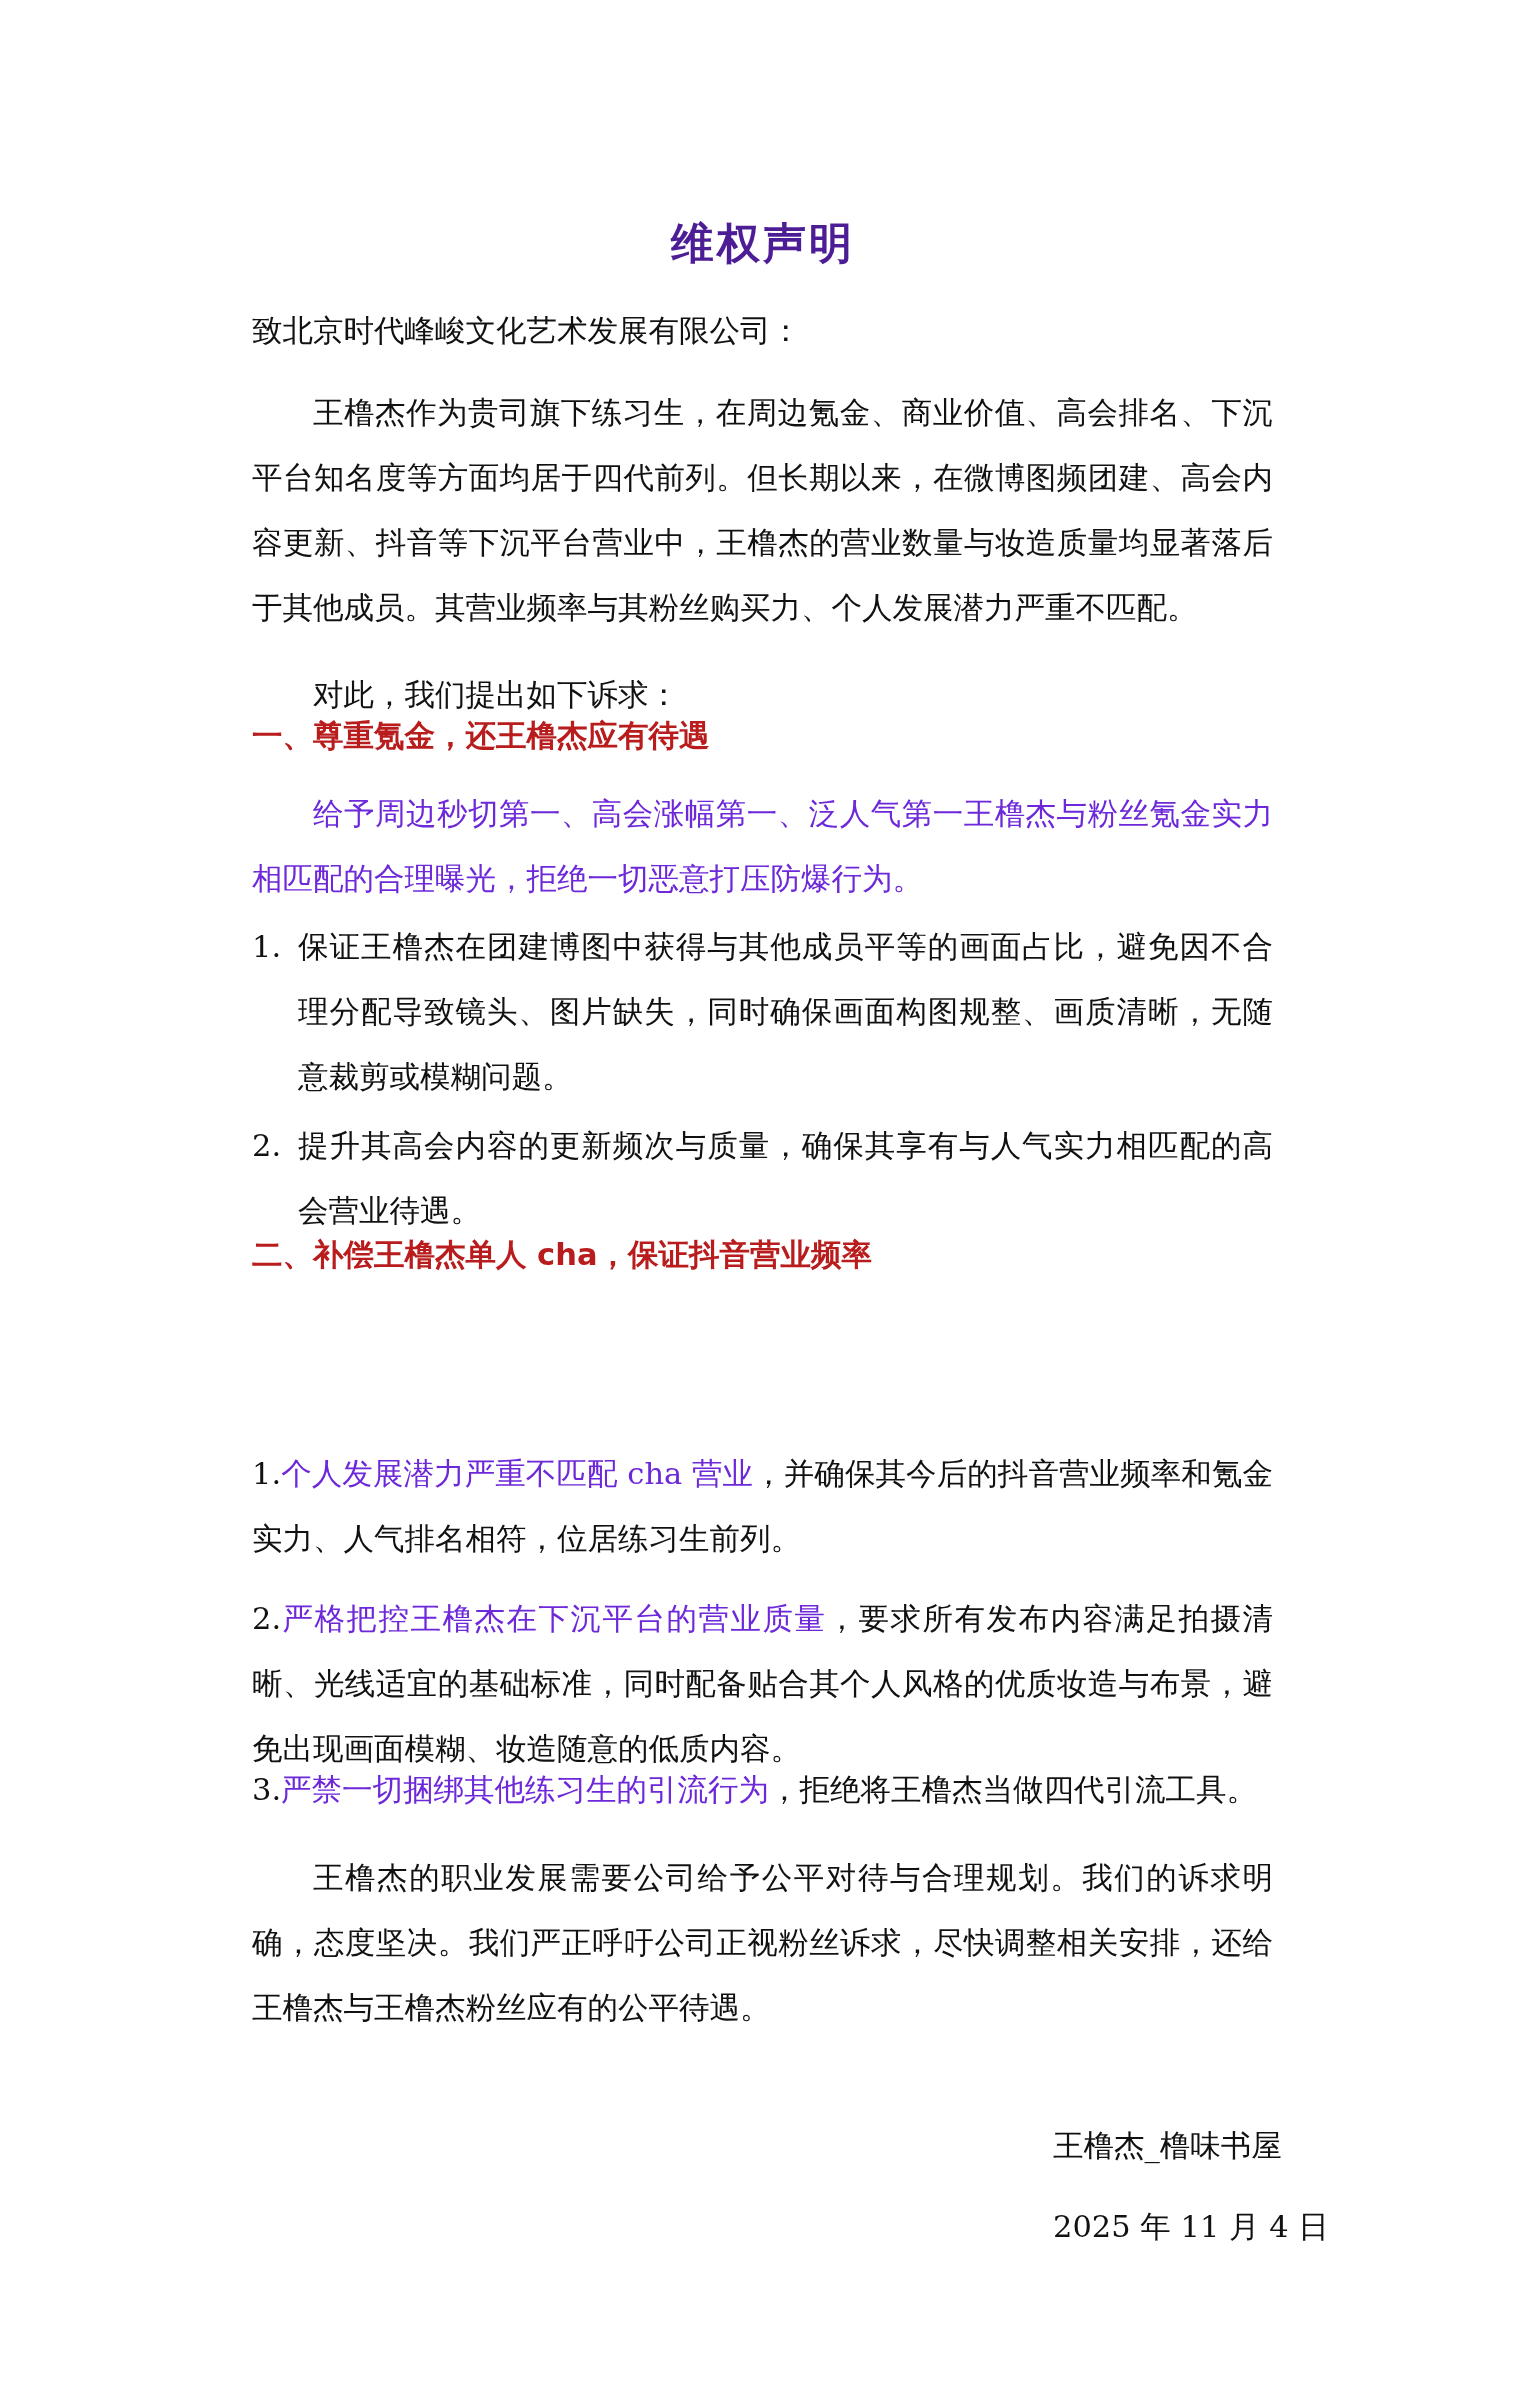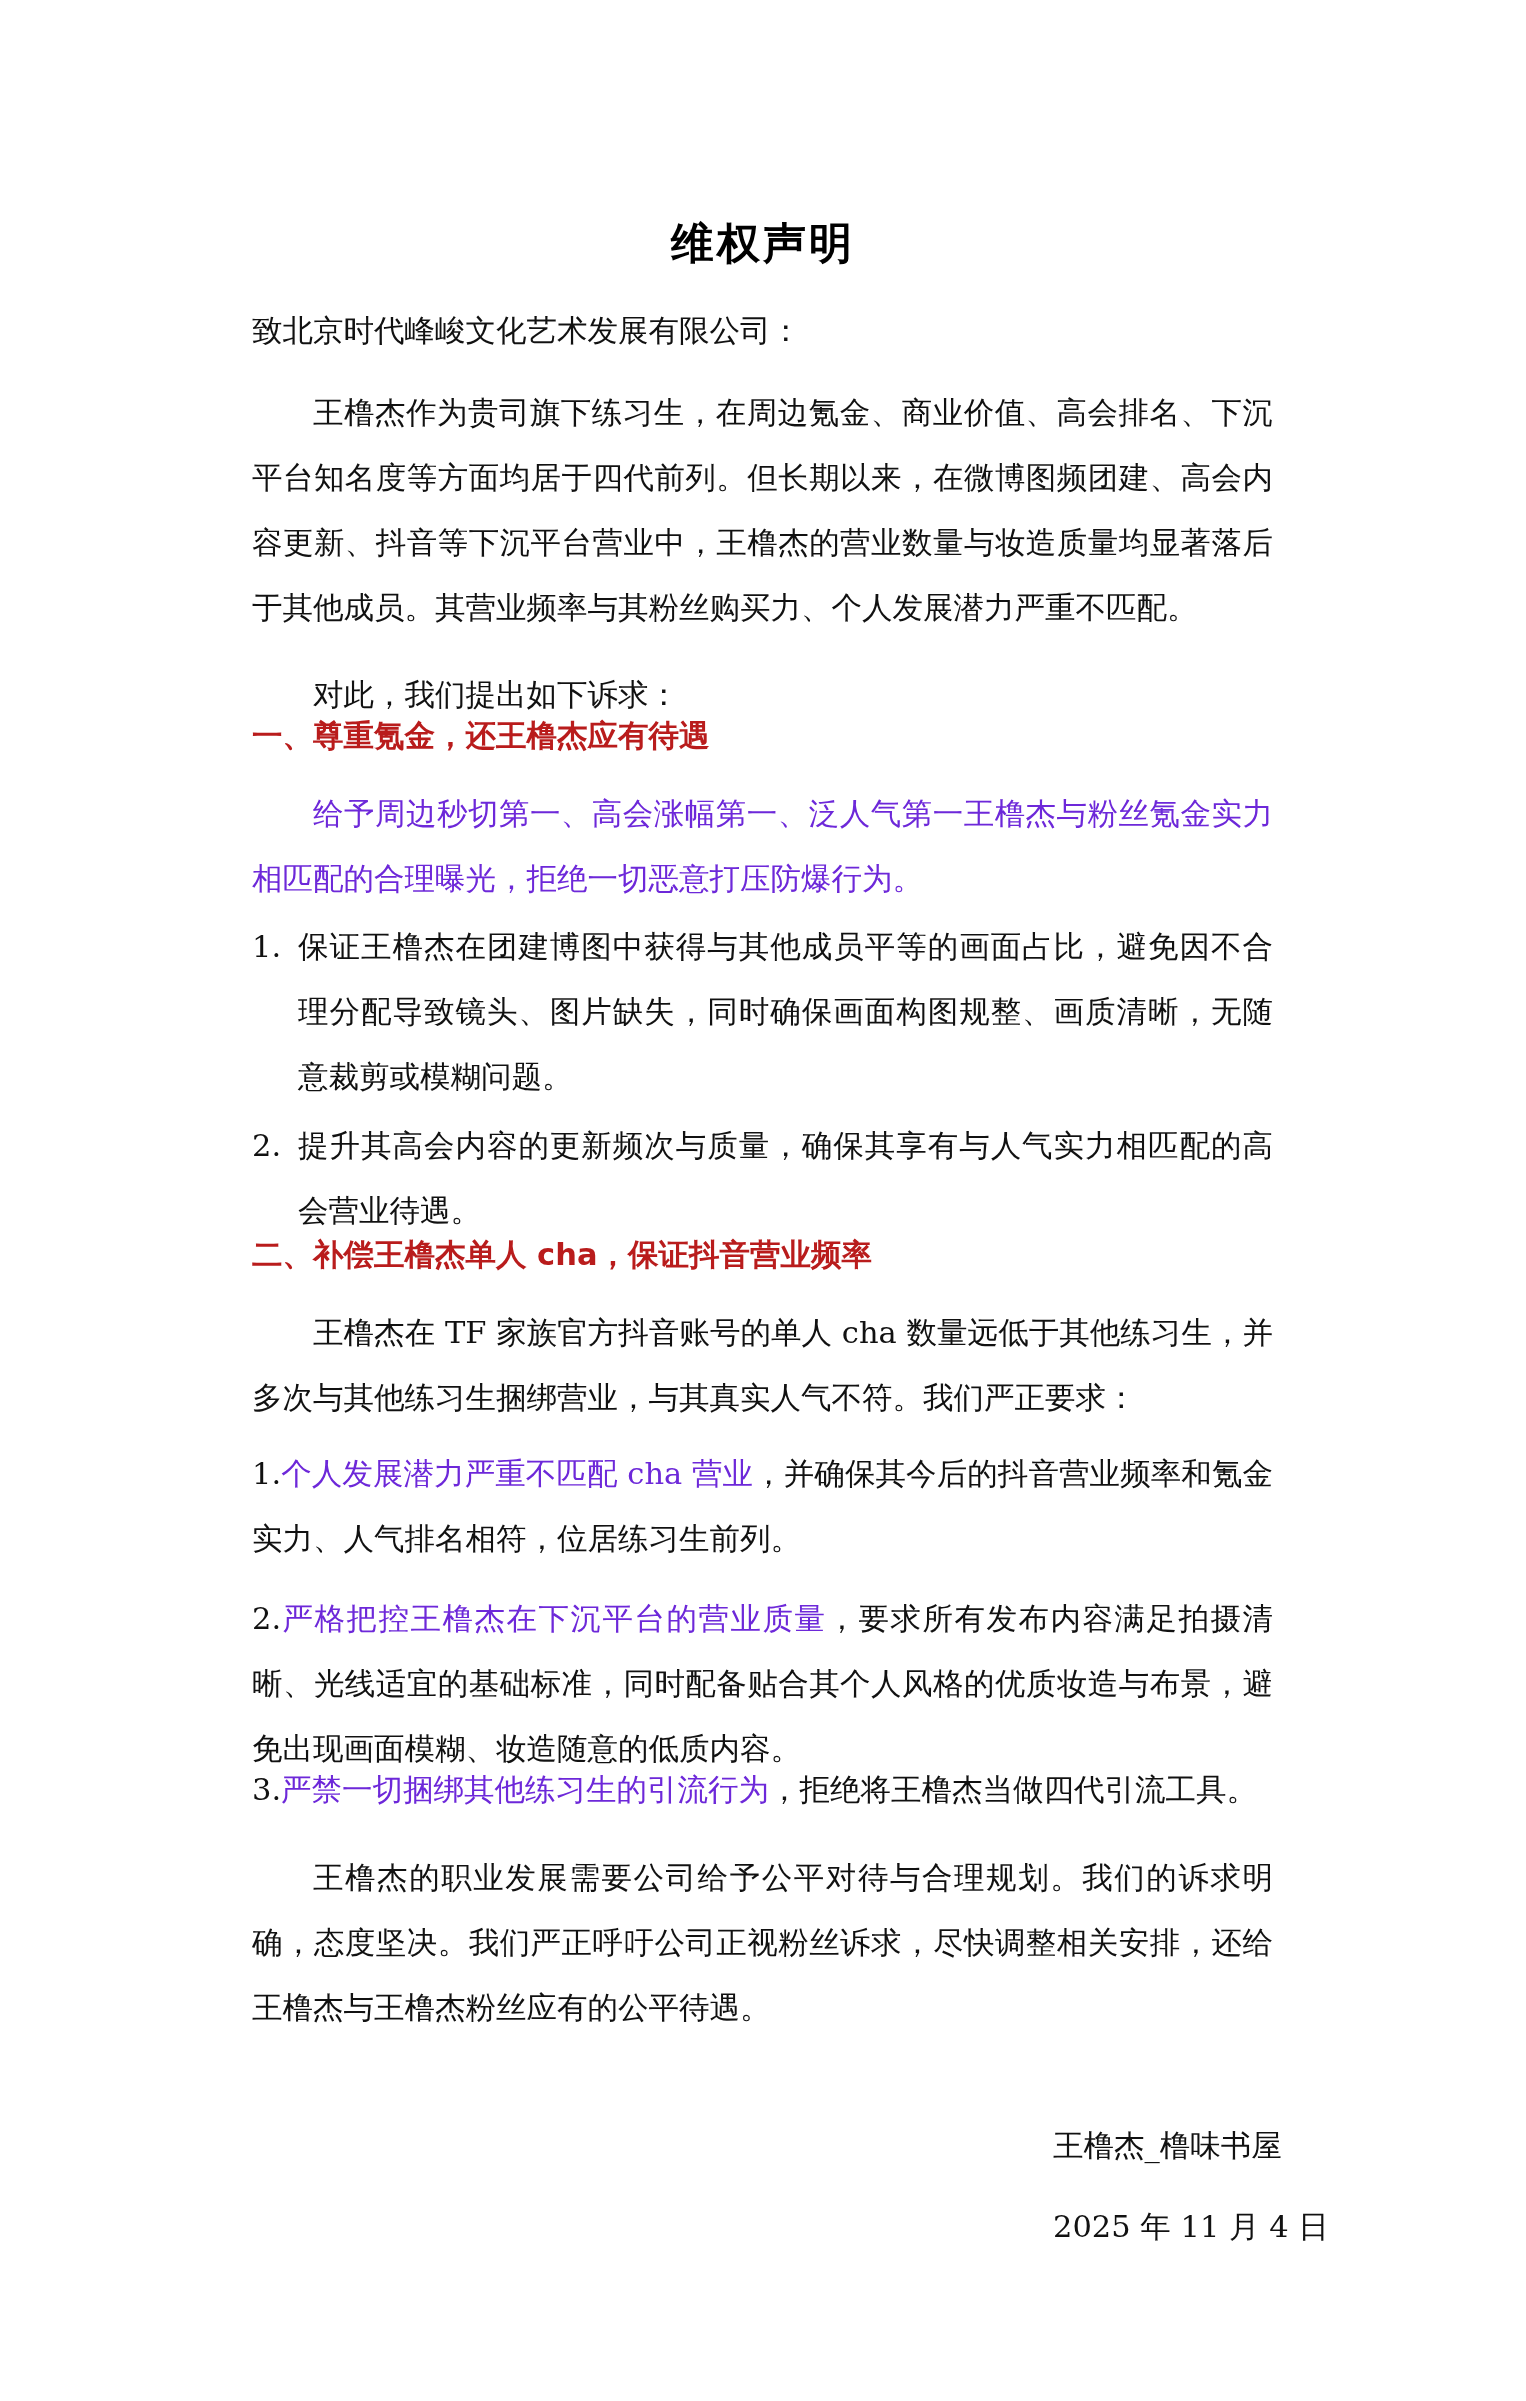--- a/index.html
+++ b/index.html
@@ -1,20 +1,20 @@
 <!DOCTYPE html>
 <html style="font-size:12.2px"><head>
 <meta charset="utf-8">
 <style>
   html, body { margin: 0; padding: 0; background: #ffffff; }
   body { width: 1526px; height: 2401px; position: relative; overflow: hidden;
          font-family: "DejaVu Serif", "Liberation Serif", serif; color: #111111; }
   .page { position: absolute; left: 0; top: 0; width: 1526px; height: 2401px; background: #ffffff; }
   .title { position: absolute; top: 215px; left: 0; width: 1526px; text-align: center;
-           font-family: "DejaVu Sans", sans-serif; font-weight: bold; font-size: 43px; letter-spacing: 3.1px; color: #000000; }
+           font-family: "DejaVu Sans", sans-serif; font-weight: bold; font-size: 43px; letter-spacing: 3.1px; color: #4c1d95; }
   .block { position: absolute; left: 252px; width: 1021px; font-size: 30.5px; line-height: 65px; text-align: justify; }
   .indent { text-indent: 61px; }
   .heading { position: absolute; left: 252px; font-family: "DejaVu Sans", sans-serif; font-weight: bold; font-size: 30.5px; line-height: 46px; color: #b91c1c; }
   .red { color: #6d28d9; }
   .list-item { position: absolute; left: 252px; width: 1021px; font-size: 30.5px; line-height: 65px; }
   .list-item .num { position: absolute; left: 0; top: 0; }
   .list-item .txt { margin-left: 46px; display: block; text-align: justify; }
   .req { position: absolute; left: 252px; width: 1021px; font-size: 30.5px; line-height: 65px; text-align: justify; }
   .sig { position: absolute; left: 1053px; font-size: 30.5px; line-height: 46px; }
 </style>
@@ -40,21 +40,20 @@
     <span class="txt">保证王橹杰在团建博图中获得与其他成员平等的画面占比，避免因不合理分配导致镜头、图片缺失，同时确保画面构图规整、画质清晰，无随意裁剪或模糊问题。</span>
   </div>
 
   <div class="list-item" style="top:1113px;">
     <span class="num">2.</span>
     <span class="txt">提升其高会内容的更新频次与质量，确保其享有与人气实力相匹配的高会营业待遇。</span>
   </div>
 
   <div class="heading" style="top:1232px;">二、补偿王橹杰单人 cha，保证抖音营业频率</div>
 
-  <div class="block indent" style="top:1300px;">王橹杰在 TF 家族官方抖音账号的单人 cha 数量远低于其他练习生，并多次与其他练习生捆绑营业，与其真实人气不符。我们严正要求：</div>
 
   <div class="req" style="top:1441px;">
     <span>1.</span><span class="red">个人发展潜力严重不匹配 cha 营业</span><span>，并确保其今后的抖音营业频率和氪金实力、人气排名相符，位居练习生前列。</span>
   </div>
 
   <div class="req" style="top:1586px;">
     <span>2.</span><span class="red">严格把控王橹杰在下沉平台的营业质量</span><span>，要求所有发布内容满足拍摄清晰、光线适宜的基础标准，同时配备贴合其个人风格的优质妆造与布景，避免出现画面模糊、妆造随意的低质内容。</span>
   </div>
 
   <div class="req" style="top:1757px;">

